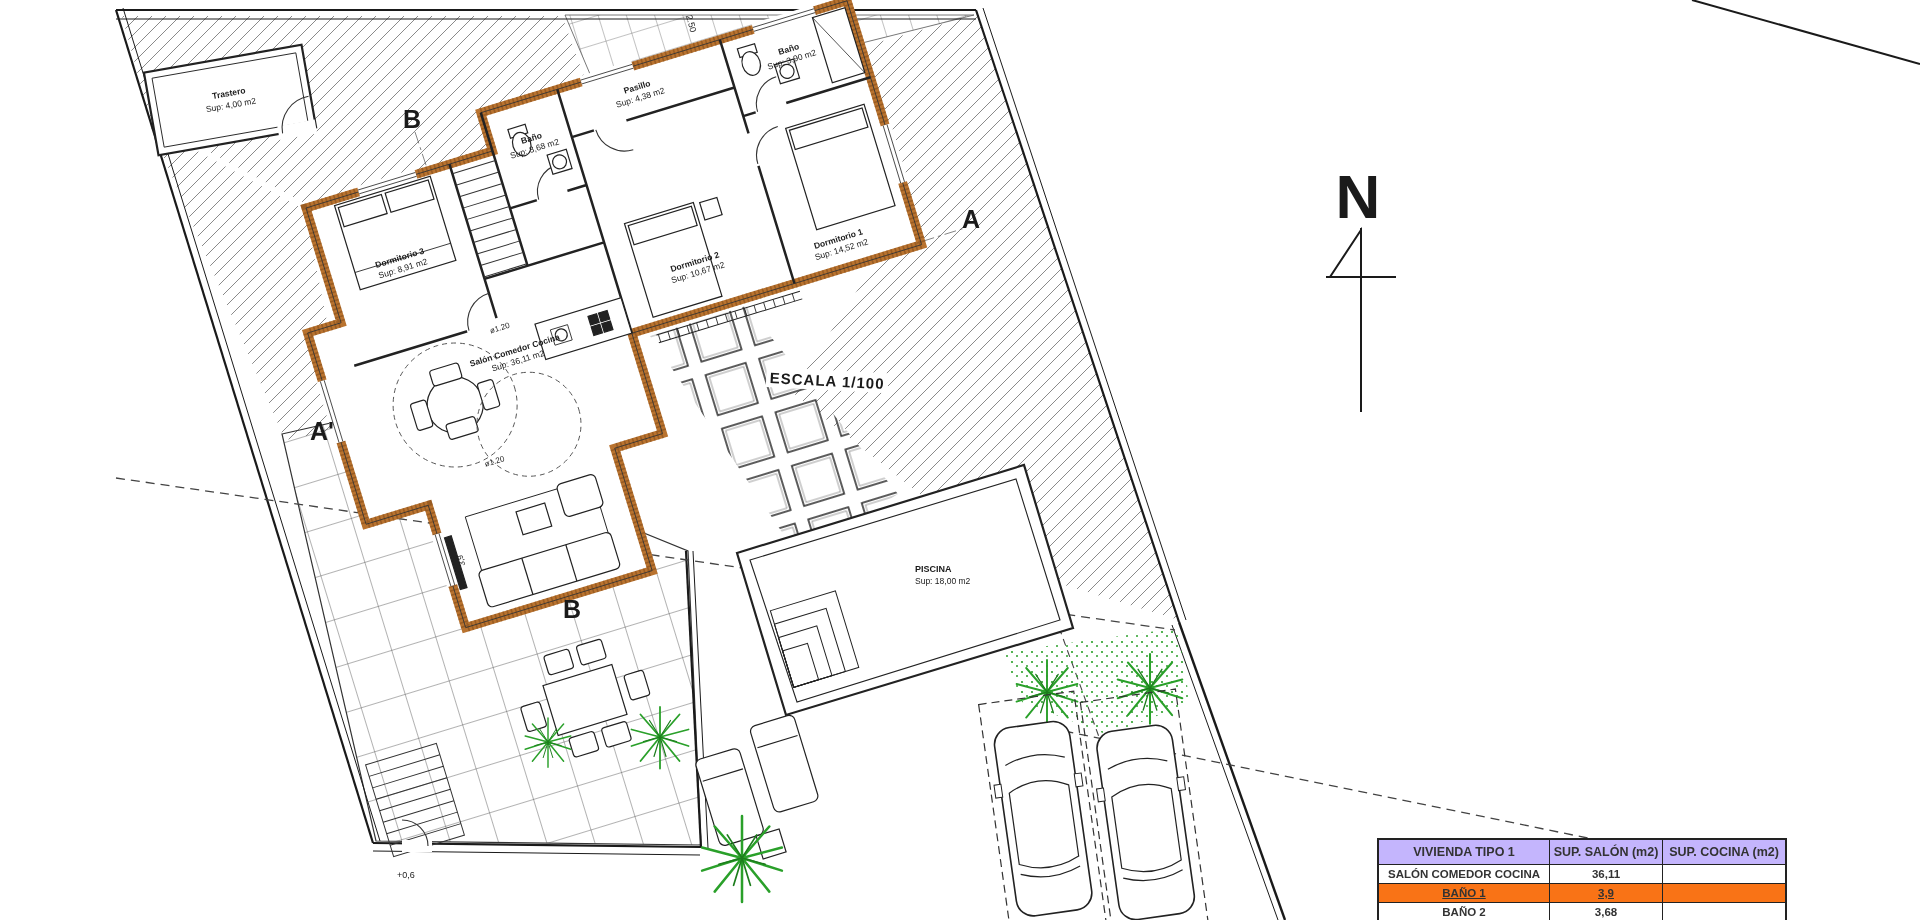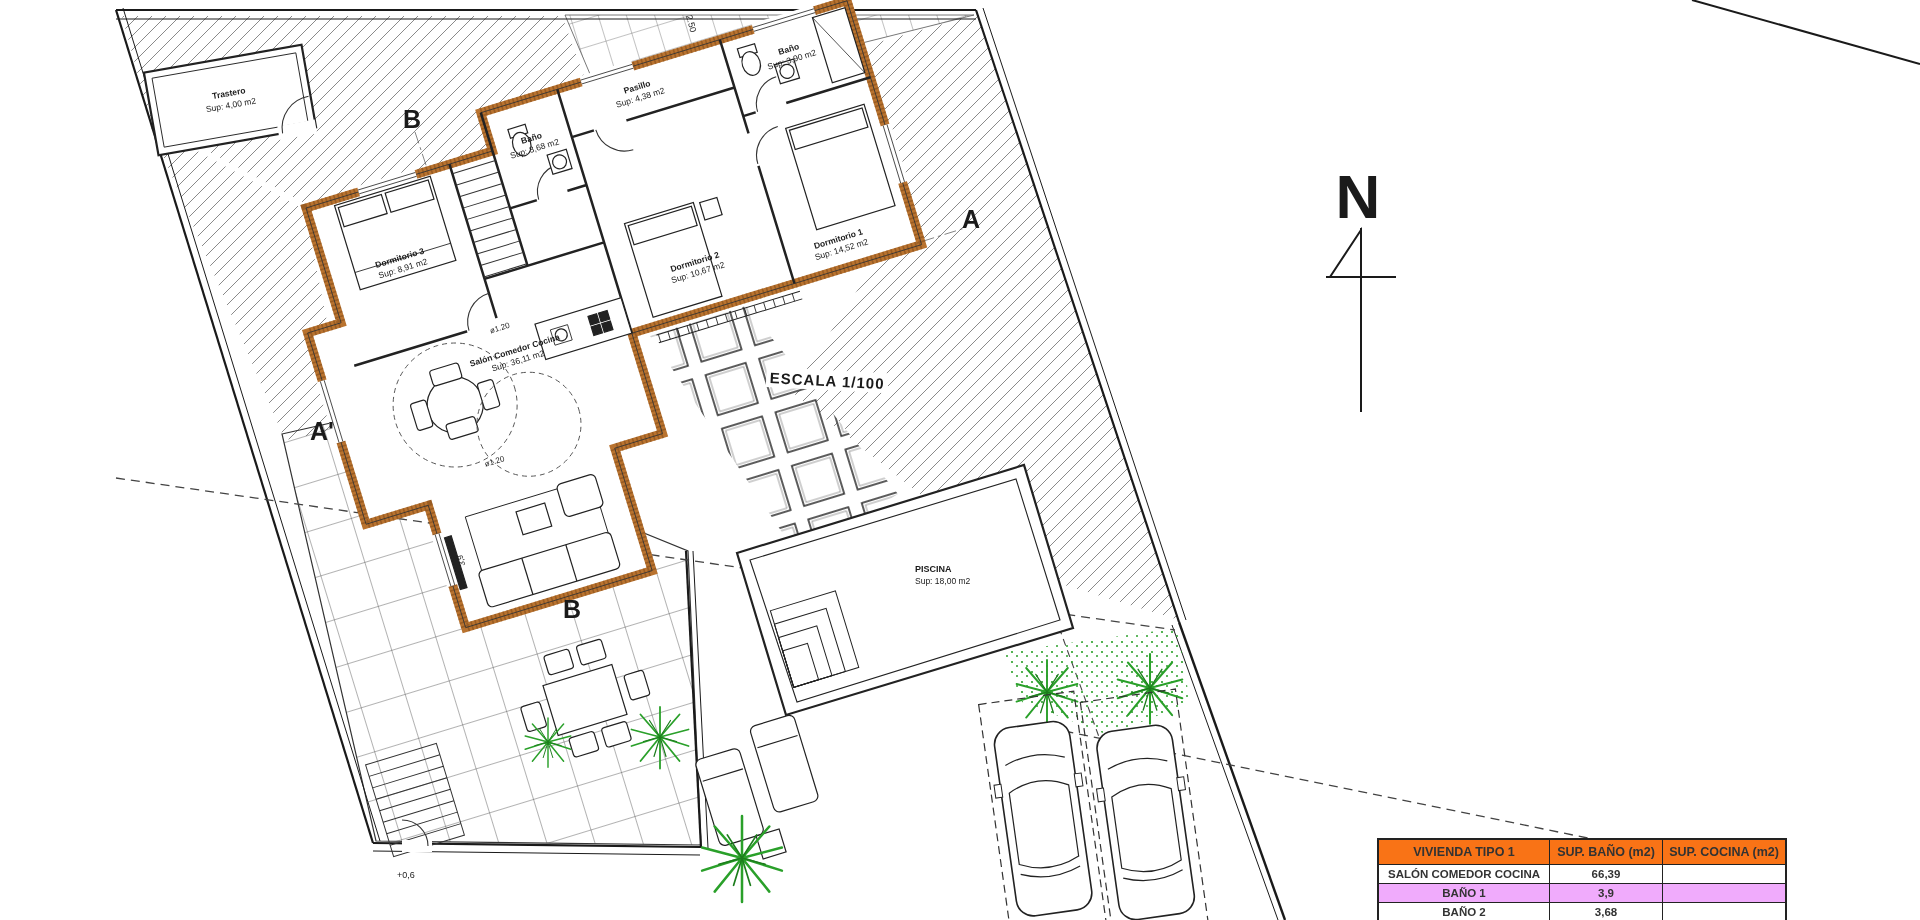--- a/index.html
+++ b/index.html
@@ -7,23 +7,23 @@
   #stage{position:relative;width:1920px;height:920px;background:#fff;}
   svg{position:absolute;left:0;top:0;}
   svg text{fill:#1a1a1a;}
   .roomlbl{font-size:8.5px;font-weight:bold;text-anchor:middle;}
   .smalldim{font-size:8px;}
   .seclbl{font-size:25px;font-weight:600;text-anchor:middle;}
   #sumtable{position:absolute;left:1377px;top:838px;width:404px;border-collapse:collapse;
     border:2.5px solid #222;font-family:"Liberation Sans",sans-serif;table-layout:fixed;background:#fff;}
   #sumtable td{border:1.6px solid #222;text-align:center;vertical-align:middle;
     font-weight:bold;color:#333;overflow:hidden;white-space:nowrap;}
-  #sumtable tr.hdr td{background:#f97316;height:22px;font-size:12.5px;}
+  #sumtable tr.hdr td{background:#c4b5fd;height:22px;font-size:12.5px;}
   #sumtable tr.r td{height:16px;font-size:11.5px;}
-  #sumtable tr.alt td{background:#f0abfc;}
+  #sumtable tr.alt td{background:#f97316;text-decoration:underline;}
   #sumtable td.c0{width:168px;} #sumtable td.c1{width:110px;} #sumtable td.c2{width:120px;}
 </style>
 </head>
 <body>
 
 <div id="stage">
 <svg width="1920" height="920" viewBox="0 0 1920 920">
 <defs>
   <pattern id="hatch" width="14" height="14" patternUnits="userSpaceOnUse">
     <path d="M0,14 L14,0" stroke="#8a8a8a" stroke-width="1"></path>
@@ -308,26 +308,26 @@
   <text x="971" y="228" class="seclbl">A</text>
   <text x="322" y="440" class="seclbl">A'</text>
   <text x="686" y="16" class="smalldim" style="font-size:9px" transform="rotate(75 686 16)">2.50</text>
 </g>
 </svg>
 
 <table id="sumtable">
   <tbody>
     <tr class="hdr">
       <td class="c0">VIVIENDA TIPO 1</td>
-      <td class="c1">SUP. BAÑO (m2)</td>
+      <td class="c1">SUP. SALÓN (m2)</td>
       <td class="c2">SUP. COCINA (m2)</td>
     </tr>
     <tr class="r">
       <td class="c0">SALÓN COMEDOR COCINA</td>
-      <td class="c1">66,39</td>
+      <td class="c1">36,11</td>
       <td class="c2"></td>
     </tr>
     <tr class="r alt">
       <td class="c0">BAÑO 1</td>
       <td class="c1">3,9</td>
       <td class="c2"></td>
     </tr>
     <tr class="r">
       <td class="c0">BAÑO 2</td>
       <td class="c1">3,68</td>

